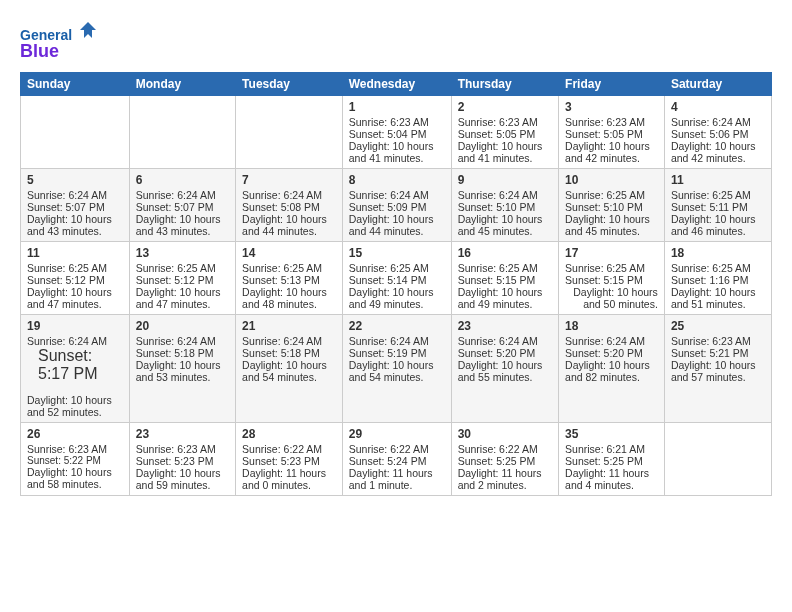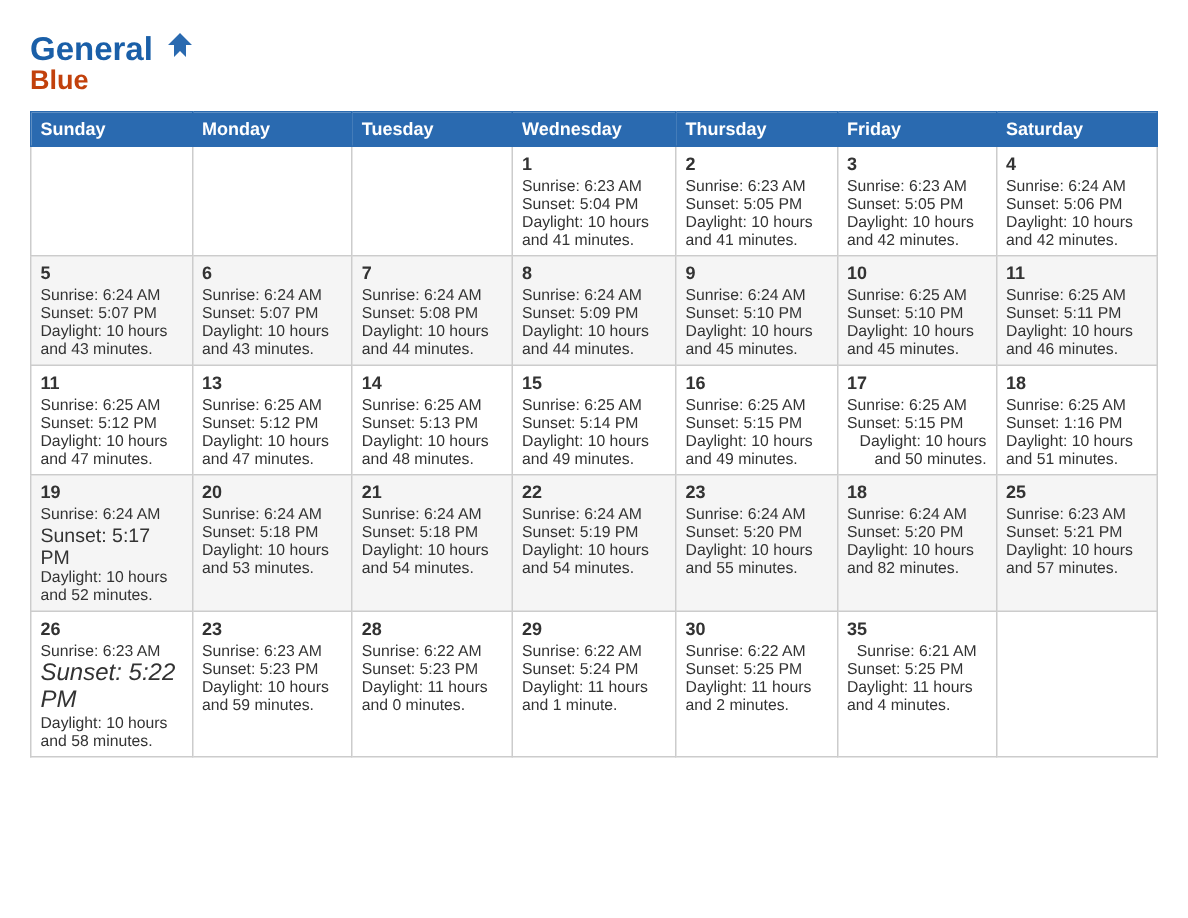--- a/index.html
+++ b/index.html
@@ -18,21 +18,21 @@
       display: flex;
       justify-content: space-between;
       align-items: flex-start;
       margin-bottom: 10px;
     }
     .logo {
       display: flex;
       align-items: center;
     }
     .logo-text {
-      font-size: 22px;
+      font-size: 14px;
       font-weight: bold;
       color: #333;
       line-height: 1.1;
     }
     .logo-text span {
       color: #1a5fa8;
     }
     .logo-icon {
       width: 20px;
       height: 20px;
@@ -94,21 +94,21 @@
     <div class="logo">
       <div>
         <div style="display:flex;align-items:center;">
           <span class="logo-text">
             <span>General</span>
             <svg class="logo-icon" viewBox="0 0 20 20">
               <polygon points="10,2 18,10 14,10 14,18 10,14 6,18 6,10 2,10" fill="#2a6ab0"></polygon>
             </svg>
           </span>
         </div>
-        <div style="font-size:18px;font-weight:bold;color:#c2410c;margin-top:-2px;">Blue</div>
+        <div style="font-size:18px;font-weight:bold;color:#6d28d9;margin-top:-2px;">Blue</div>
       </div>
     </div>
     <div class="title-block">
       <div class="month-title"></div>
       <div class="location"></div>
     </div>
   </div>
 
   <table class="calendar">
     <thead>
@@ -237,22 +237,22 @@
             <span class="day-num">18</span>
             <span style="display: block; font-size: 10.5px;">Sunrise: 6:25 AM</span>
             <span style="display: block; font-size: 10.5px;">Sunset: 1:16 PM</span>
             <span style="display: block; font-size: 10.5px;">Daylight: 10 hours and 51 minutes.</span>
           </td>
         </tr>
         <tr class="row-even">
           <td>
             <span class="day-num">19</span>
             <span style="display: block; font-size: 10.5px;">Sunrise: 6:24 AM</span>
-            <span style="display: block; font-size: 13px;">Sunset: 5:17 PM</span>
-            <span style="display: block; font-size: 10.5px;">Daylight: 10 hours and 52 minutes.</span>
+            <span style="display: block; font-size: 16px; margin-left: 11px;">Sunset: 5:17 PM</span>
+            <span style="display: block; font-size: 10.5px; margin-top: 11px;">Daylight: 10 hours and 52 minutes.</span>
           </td>
           <td>
             <span class="day-num">20</span>
             <span style="display: block; font-size: 10.5px;">Sunrise: 6:24 AM</span>
             <span style="display: block; font-size: 10.5px;">Sunset: 5:18 PM</span>
             <span style="display: block; font-size: 10.5px;">Daylight: 10 hours and 53 minutes.</span>
           </td>
           <td>
             <span class="day-num">21</span>
             <span style="display: block; font-size: 10.5px;">Sunrise: 6:24 AM</span>
@@ -281,21 +281,21 @@
             <span class="day-num">25</span>
             <span style="display: block; font-size: 10.5px;">Sunrise: 6:23 AM</span>
             <span style="display: block; font-size: 10.5px;">Sunset: 5:21 PM</span>
             <span style="display: block; font-size: 10.5px;">Daylight: 10 hours and 57 minutes.</span>
           </td>
         </tr>
         <tr>
           <td>
             <span class="day-num">26</span>
             <span style="display: block; font-size: 10.5px;">Sunrise: 6:23 AM</span>
-            <span style="display: block; font-size: 16px; font-style: italic;">Sunset: 5:22 PM</span>
+            <span style="display: block; font-size: 10px;">Sunset: 5:22 PM</span>
             <span style="display: block; font-size: 10.5px;">Daylight: 10 hours and 58 minutes.</span>
           </td>
           <td>
             <span class="day-num">23</span>
             <span style="display: block; font-size: 10.5px;">Sunrise: 6:23 AM</span>
             <span style="display: block; font-size: 10.5px;">Sunset: 5:23 PM</span>
             <span style="display: block; font-size: 10.5px;">Daylight: 10 hours and 59 minutes.</span>
           </td>
           <td>
             <span class="day-num">28</span>
@@ -310,21 +310,21 @@
             <span style="display: block; font-size: 10.5px;">Daylight: 11 hours and 1 minute.</span>
           </td>
           <td>
             <span class="day-num">30</span>
             <span style="display: block; font-size: 10.5px;">Sunrise: 6:22 AM</span>
             <span style="display: block; font-size: 10.5px;">Sunset: 5:25 PM</span>
             <span style="display: block; font-size: 10.5px;">Daylight: 11 hours and 2 minutes.</span>
           </td>
           <td>
             <span class="day-num">35</span>
-            <span style="display: block; font-size: 10.5px; text-align: center;">Sunrise: 6:21 AM</span>
+            <span style="display: block; font-size: 10.5px;">Sunrise: 6:21 AM</span>
             <span style="display: block; font-size: 10.5px;">Sunset: 5:25 PM</span>
             <span style="display: block; font-size: 10.5px;">Daylight: 11 hours and 4 minutes.</span>
           </td>
           <td class="empty-cell">&nbsp;</td>
         </tr>
       </tbody>
   </table>
 </div>
 
 </body></html>

